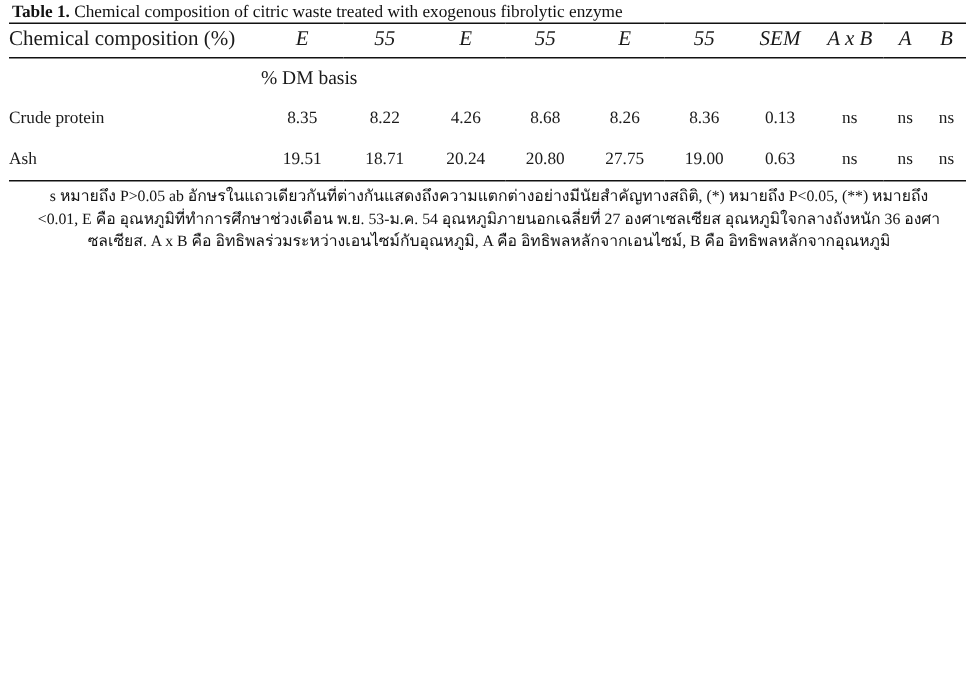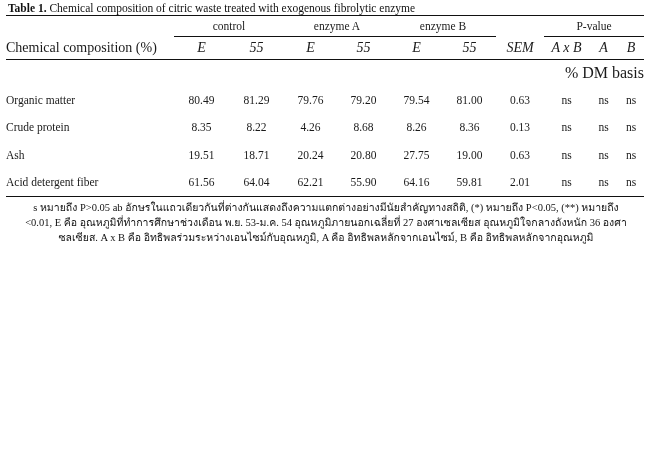--- a/index.html
+++ b/index.html
@@ -83,22 +83,22 @@
   tbody tr.data td {
     height: 27.5px;
     text-align: center;
     font-size: 11.5px;
   }
   tbody tr.data td.col-label {
     text-align: left;
   }
   tr.dmbasis td {
     height: 26px;
-    text-align: right;
-    font-size: 16px;
+    text-align: left;
+    font-size: 13px;
   }
   .footnotes {
     font-size: 10.5px;
     line-height: 15px;
     padding-left: 2px;
     padding-top: 3px;
     white-space: nowrap;
     overflow: hidden;
     color: #111;
     text-align: center;
@@ -128,28 +128,20 @@
       <col style="width:53px">
       <col style="width:53px">
       <col style="width:48px">
       <col style="width:45px">
       <col style="width:29px">
       <col style="width:26px">
     </colgroup>
     <thead>
       <tr class="rule-top">
         <td colspan="11"></td>
-      </tr>
-      <tr class="grp-row">
-        <td></td>
-        <td colspan="2" class="grp-underline">control</td>
-        <td colspan="2" class="grp-underline">enzyme A</td>
-        <td colspan="2" class="grp-underline">enzyme B</td>
-        <td></td>
-        <td colspan="3" class="grp-underline">P-value</td>
       </tr>
       <tr class="sub-row">
         <td class="lbl col-label">Chemical composition (%)</td>
         <td>E</td>
         <td>55</td>
         <td>E</td>
         <td>55</td>
         <td>E</td>
         <td>55</td>
         <td>SEM</td>
@@ -160,33 +152,20 @@
       <tr class="rule-bottom">
         <td colspan="11"></td>
       </tr>
     </thead>
     <tbody>
       <tr class="dmbasis">
         <td></td>
         <td colspan="10">% DM basis</td>
       </tr>
       <tr class="data">
-        <td class="col-label">Organic matter</td>
-        <td>80.49</td>
-        <td>81.29</td>
-        <td>79.76</td>
-        <td>79.20</td>
-        <td>79.54</td>
-        <td>81.00</td>
-        <td>0.63</td>
-        <td>ns</td>
-        <td>ns</td>
-        <td>ns</td>
-      </tr>
-      <tr class="data">
         <td class="col-label">Crude protein</td>
         <td>8.35</td>
         <td>8.22</td>
         <td>4.26</td>
         <td>8.68</td>
         <td>8.26</td>
         <td>8.36</td>
         <td>0.13</td>
         <td>ns</td>
         <td>ns</td>
@@ -198,33 +177,20 @@
         <td>18.71</td>
         <td>20.24</td>
         <td>20.80</td>
         <td>27.75</td>
         <td>19.00</td>
         <td>0.63</td>
         <td>ns</td>
         <td>ns</td>
         <td>ns</td>
       </tr>
-      <tr class="data">
-        <td class="col-label">Acid detergent fiber</td>
-        <td>61.56</td>
-        <td>64.04</td>
-        <td>62.21</td>
-        <td>55.90</td>
-        <td>64.16</td>
-        <td>59.81</td>
-        <td>2.01</td>
-        <td>ns</td>
-        <td>ns</td>
-        <td>ns</td>
-      </tr>
       <tr class="rule-bottom">
         <td colspan="11"></td>
       </tr>
     </tbody>
   </table>
 
   <div class="footnotes">
     <div>s หมายถึง P&gt;0.05 ab อักษรในแถวเดียวกันที่ต่างกันแสดงถึงความแตกต่างอย่างมีนัยสำคัญทางสถิติ, (*) หมายถึง P&lt;0.05, (**) หมายถึง</div>
     <div>&lt;0.01, E คือ อุณหภูมิที่ทำการศึกษาช่วงเดือน พ.ย. 53-ม.ค. 54 อุณหภูมิภายนอกเฉลี่ยที่ 27 องศาเซลเซียส อุณหภูมิใจกลางถังหนัก 36 องศา</div>
     <div>ซลเซียส. A x B คือ อิทธิพลร่วมระหว่างเอนไซม์กับอุณหภูมิ, A คือ อิทธิพลหลักจากเอนไซม์, B คือ อิทธิพลหลักจากอุณหภูมิ</div>

